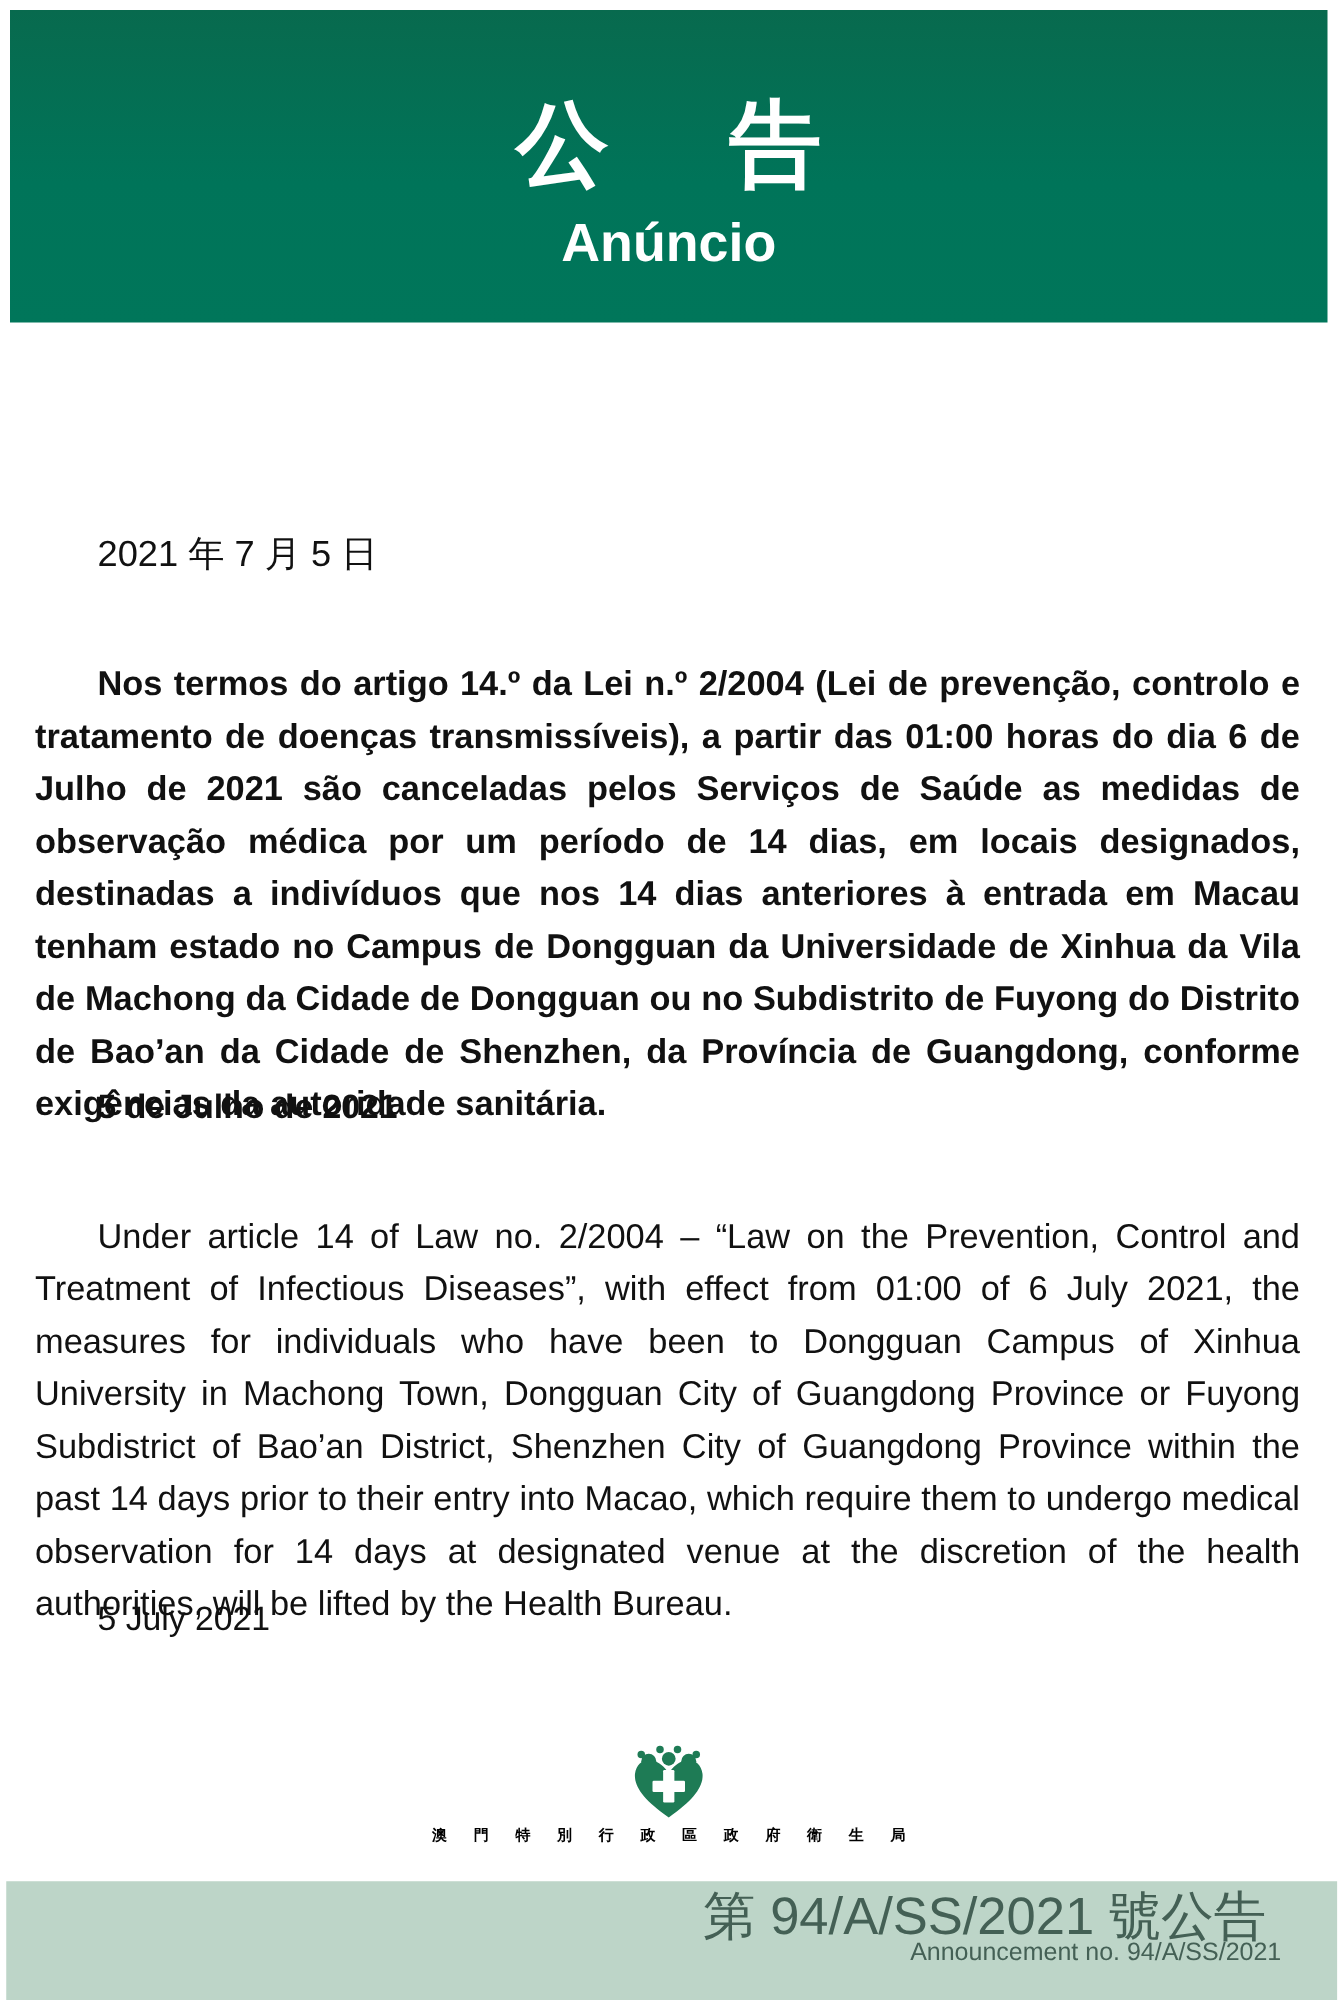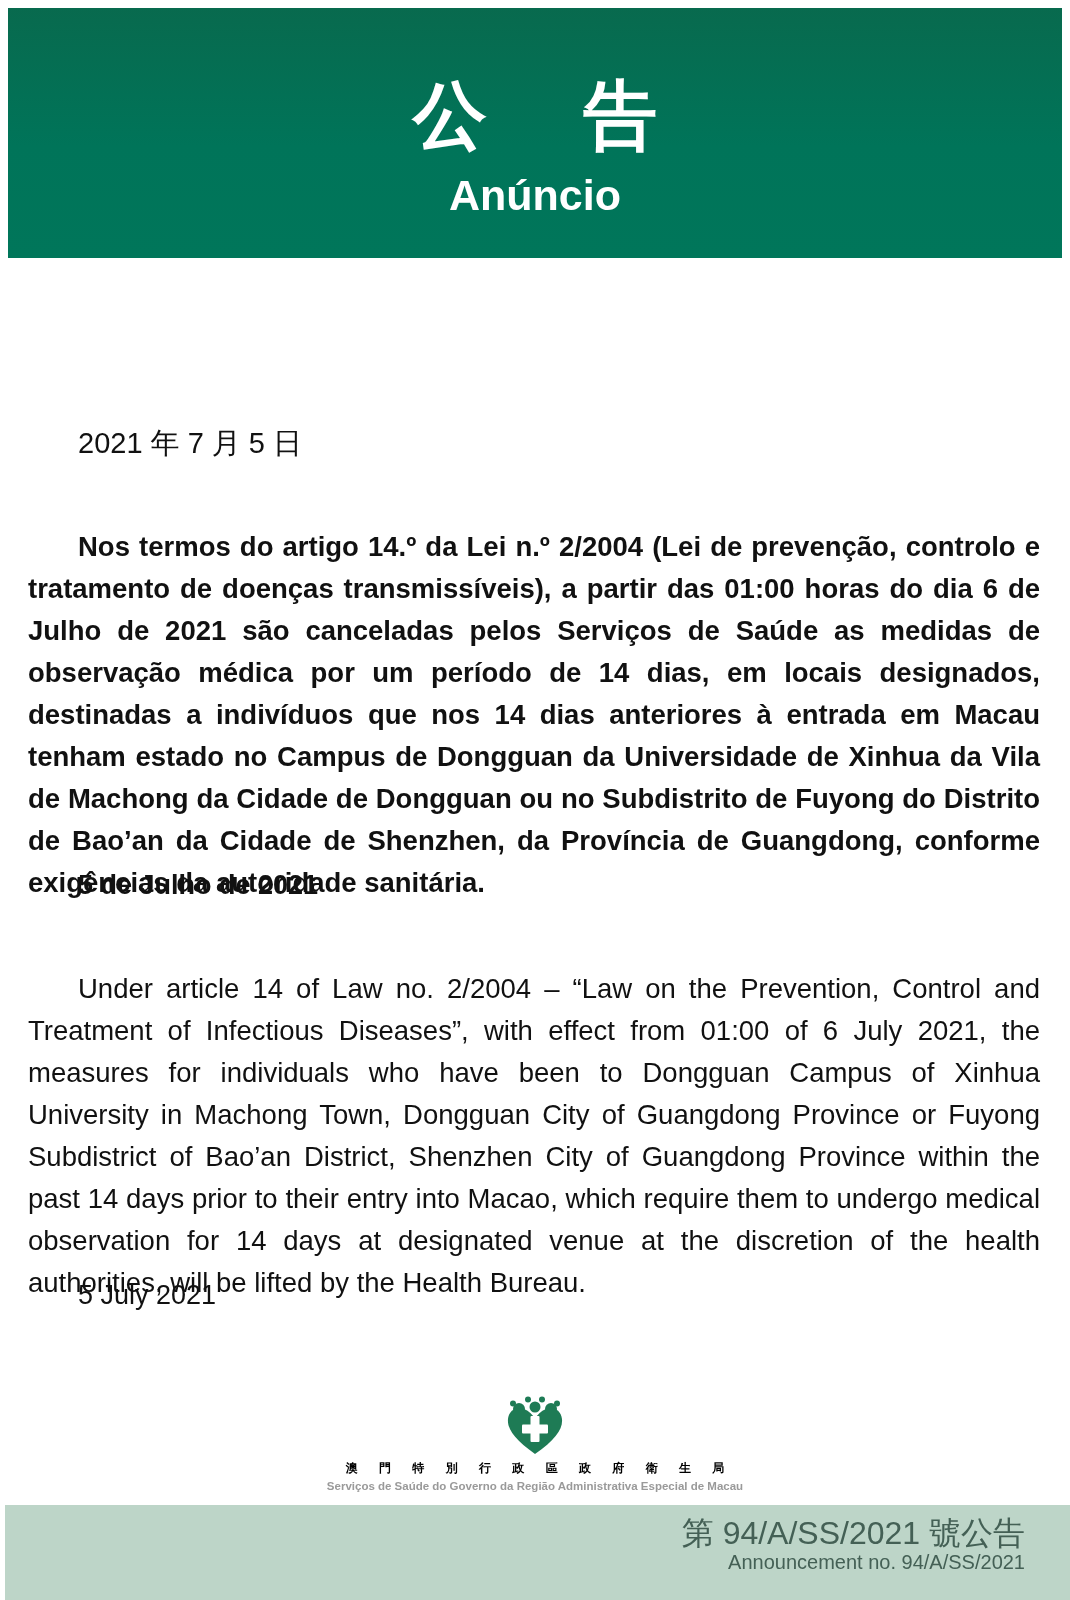--- a/index.html
+++ b/index.html
@@ -65,21 +65,21 @@
   .org-pt{
     margin:3px 0 0 0;font-size:11.5px;color:#9a9a9a;font-weight:bold;
   }
   
   .footer-bar{
     position:absolute;left:5px;right:0;top:1505px;height:95px;
     background:#bdd5c8;
     text-align:right;padding-right:45px;box-sizing:border-box;
     color:#446055;
   }
-  .ref-zh{margin:10px 0 0 0;font-size:32px;line-height:36px;font-weight:400;}
+  .ref-zh{margin:10px 12px 0 0;font-size:42px;line-height:36px;font-weight:400;}
   .ref-pt{margin:1px 0 0 0;font-size:20px;line-height:23px;}
   .ref-en{margin:0;font-size:20px;line-height:23px;}
 </style>
 </head>
 <body>
 
 <div class="page">
 
   <div class="banner">
     <h1 class="title-zh">公 告</h1>
@@ -105,21 +105,20 @@
         <circle cx="32" cy="11" r="5.5"></circle>
         <circle cx="48" cy="13" r="6"></circle>
         <path d="M32,58 C12,44 4,33 5,23 C6,14 14,10 21,13 C26,15 30,19 32,23 C34,19 38,15 43,13 C50,10 58,14 59,23 C60,33 52,44 32,58 Z"></path>
       </g>
       <g fill="#ffffff">
         <rect x="27.5" y="20" width="9" height="26" rx="1"></rect>
         <rect x="19" y="28.5" width="26" height="9" rx="1"></rect>
       </g>
     </svg>
     <p class="org-zh">澳 門 特 別 行 政 區 政 府 衛 生 局</p>
-    <p class="org-pt">Serviços de Saúde do Governo da Região Administrativa Especial de Macau</p>
   </div>
 
   <div class="footer-bar">
     <p class="ref-zh">第 94/A/SS/2021 號公告</p>
     <p class="ref-en">Announcement no. 94/A/SS/2021</p>
   </div>
 
 </div>
 
 </body></html>

